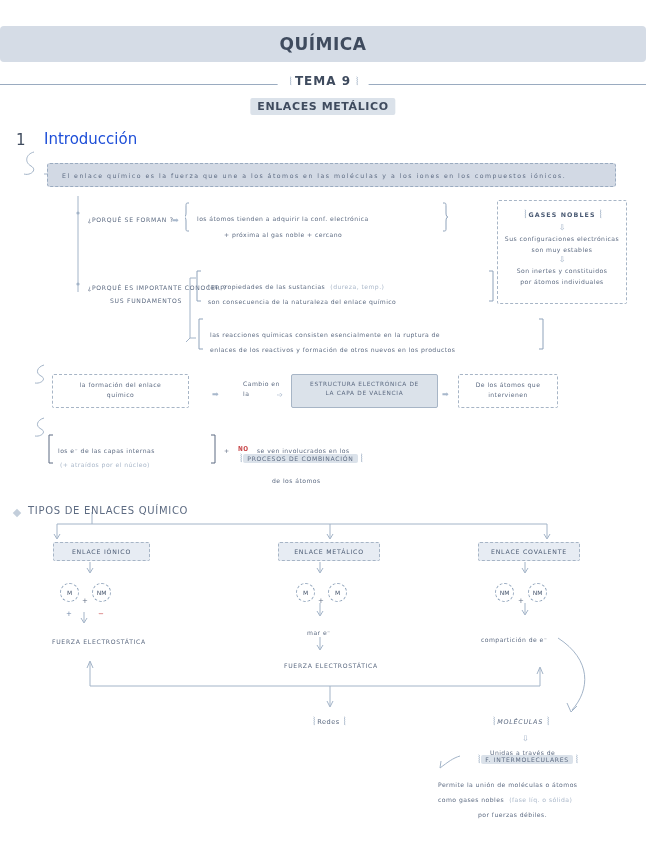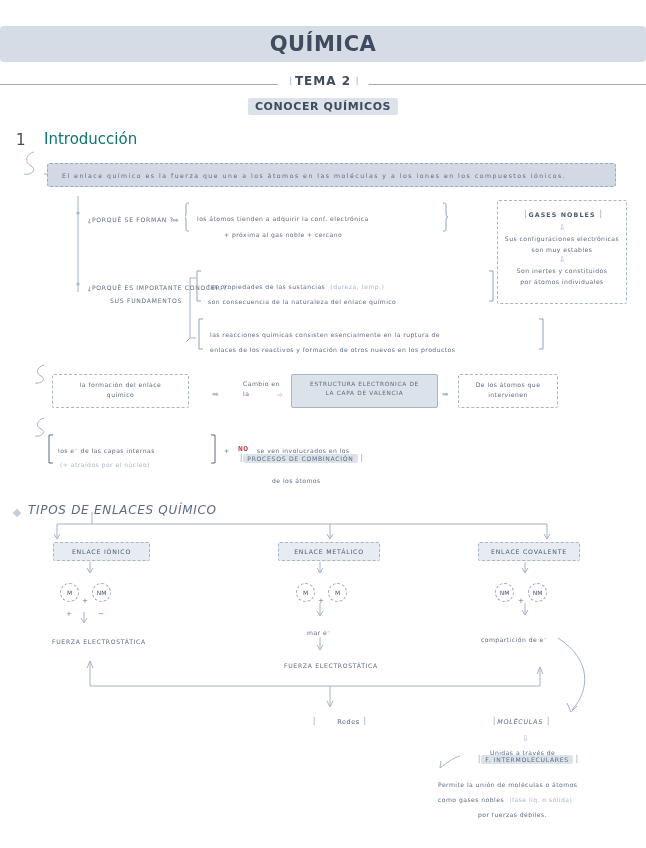--- a/index.html
+++ b/index.html
@@ -10,42 +10,42 @@
     position:relative;overflow:hidden;
   }
   
   .title-bar{
     position:absolute;left:0;top:26px;width:646px;height:36px;
     background:#d5dce6;border-radius:4px;
     display:flex;align-items:center;justify-content:center;
   }
   .title-bar .t{
     font-family:"DejaVu Sans", sans-serif;
-    font-size:21px;font-weight:bold;letter-spacing:.5px;color:#3f4b5e;
+    font-size:17px;font-weight:bold;letter-spacing:.5px;color:#3f4b5e;
   }
   .rule{
     position:absolute;top:84px;left:0;width:646px;height:1px;background:#9aabc0;
   }
   .tema{
     position:absolute;top:74px;left:50%;transform:translateX(-50%);
     background:#fff;padding:0 12px;font-size:12px;font-weight:bold;
     letter-spacing:1px;color:#3f4b5e;display:flex;align-items:center;gap:5px;
   }
   .tick{color:#8fa3bb;font-size:11px;font-weight:normal;letter-spacing:-2px;}
   .subtitle{
     position:absolute;top:98px;left:50%;transform:translateX(-50%);
     background:#dbe2ea;padding:2px 7px;border-radius:2px;
     font-size:11px;font-weight:bold;letter-spacing:.6px;color:#3f4b5e;
   }
   
   .sec-num{
     position:absolute;left:16px;top:131px;font-size:15px;color:#3f4b5e;
   }
   .sec-title{
-    position:absolute;left:44px;top:130px;font-size:15px;color:#0f766e;
+    position:absolute;left:44px;top:130px;font-size:15px;color:#1d4ed8;
   }
   
   .hw{
     font-family:"DejaVu Sans", sans-serif;
     font-size:6.1px;letter-spacing:.45px;color:#5d6b82;white-space:nowrap;
   }
   .caps{text-transform:uppercase;letter-spacing:.7px;}
   
   .def-box{
     position:absolute;left:47px;top:163px;width:567px;height:22px;
@@ -95,24 +95,24 @@
 </head>
 <body>
 
 <div class="title-bar">
   <span class="t">QUÍMICA</span>
 </div>
 
 <div class="rule"></div>
 <div class="tema">
   <span class="tick">⦚</span>
-  <span>TEMA 2</span>
-  <span class="tick">⦚</span>
-</div>
-<div class="subtitle">CONOCER QUÍMICOS</div>
+  <span>TEMA 9</span>
+  <span class="tick">⦚</span>
+</div>
+<div class="subtitle">ENLACES METÁLICO</div>
 
 <div class="sec-num">1</div>
 <div class="sec-title">Introducción</div>
 
 <svg class="lines">
 
   <path d="M34,152 C26,154 24,162 31,166 C38,170 30,176 24,174" stroke="#a3b4c8" stroke-width="1" fill="none"></path>
   <path d="M44,174 L47,174" stroke="#a3b4c8" stroke-width="1" fill="none"></path>
 
   <path d="M78,196 L78,292" stroke="#a3b4c8" stroke-width="1" fill="none"></path>
@@ -286,21 +286,21 @@
   <span class="tick">⦚</span>
 </div>
 <div class="plainbox" style="left:272px;top:468px;">
   <span class="hw">de los átomos</span>
 </div>
 
 <div class="plainbox" style="left:14px;top:501px;">
   <span class="bullet"></span>
 </div>
 <div class="plainbox" style="left:28px;top:499px;">
-  <span class="hw caps" style="font-size:12px;font-style:italic;">TIPOS DE ENLACES QUÍMICO</span>
+  <span class="hw caps" style="font-size:10px;">TIPOS DE ENLACES QUÍMICO</span>
 </div>
 
 <div class="type-box" style="left:53px;top:542px;width:95px;">
   <span class="caps">Enlace IÓNICO</span>
 </div>
 <div class="type-box" style="left:278px;top:542px;width:100px;">
   <span class="caps">Enlace METÁLICO</span>
 </div>
 <div class="type-box" style="left:478px;top:542px;width:100px;">
   <span class="caps">Enlace COVALENTE</span>
@@ -349,21 +349,21 @@
 </div>
 <div class="atom" style="left:528px;top:583px;">
   <span>NM</span>
 </div>
 <div class="plainbox" style="left:481px;top:627px;">
   <span class="hw">compartición de e⁻</span>
 </div>
 
 <div class="plainbox" style="left:313px;top:715px;display:flex;align-items:center;gap:4px;">
   <span class="tick">⦚</span>
-  <span class="hw" style="font-size:6.6px;margin-left:20px;">Redes</span>
+  <span class="hw" style="font-size:6.6px;">Redes</span>
   <span class="tick">⦚</span>
 </div>
 
 <div class="plainbox" style="left:493px;top:715px;display:flex;align-items:center;gap:4px;">
   <span class="tick">⦚</span>
   <span class="hw caps" style="font-size:6.4px;font-style:italic;">MOLÉCULAS</span>
   <span class="tick">⦚</span>
 </div>
 <div class="plainbox" style="left:522px;top:726px;">
   <span class="dn">⇩</span>

